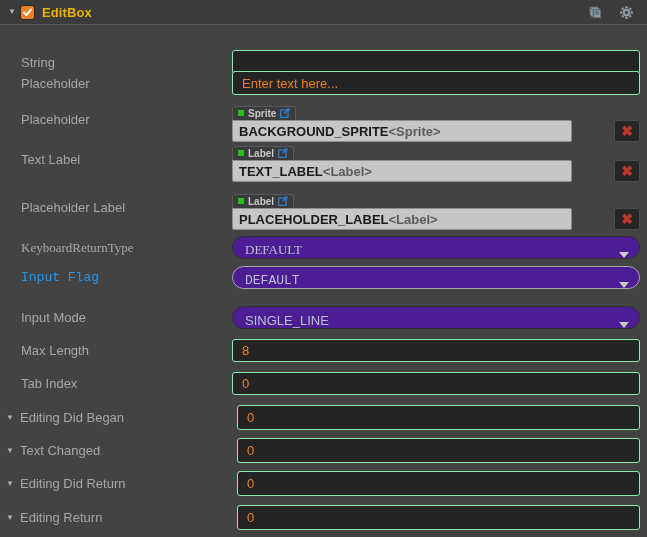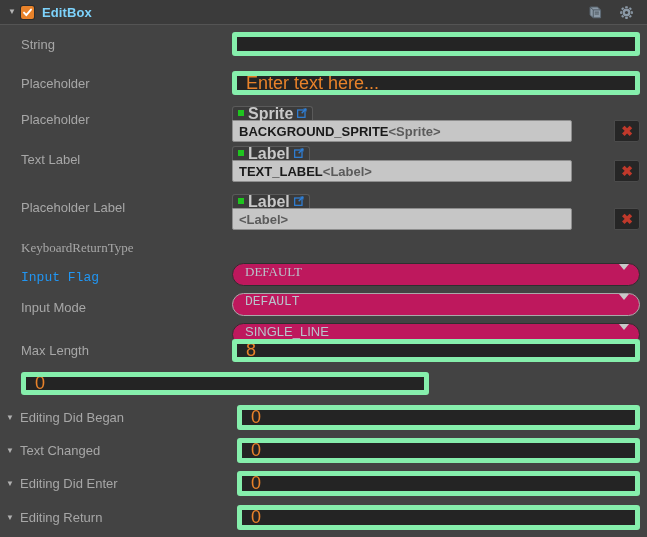--- a/index.html
+++ b/index.html
@@ -54,21 +54,21 @@
   }
   .hdr-check .box {
     width: 13px; height: 13px;
     background: #e8822a;
     border-radius: 2px;
     display: flex;
     align-items: center;
     justify-content: center;
   }
   .hdr-title {
-    color: #7dd3fc;
+    color: #eab308;
     font-size: 13px;
     font-weight: bold;
     letter-spacing: .1px;
   }
   .hdr-icons {
     margin-left: auto;
     display: flex;
     align-items: center;
     gap: 16px;
     padding-right: 13px;
@@ -107,49 +107,48 @@
     position: relative;
     flex: 1 1 auto;
     height: 100%;
   }
 
   
   .inp {
     position: absolute;
     left: 0;
     background: #242424;
-    border: 5px solid #86efac;
+    border: 1px solid #86efac;
     border-radius: 3px;
     box-sizing: border-box;
     display: flex;
     align-items: center;
-    font-size: 18px;
+    font-size: 13px;
     padding-left: 9px;
     color: #d0d0d0;
     overflow: hidden;
     white-space: nowrap;
   }
   .inp.orange { color: #e8822a; }
 
   
   .dd {
     position: absolute;
     left: 0;
     height: 23px;
-    background: #be185d;
+    background: #4c1d95;
     border: 1px solid #2f2f2f;
     border-radius: 12px;
     box-sizing: border-box;
     display: flex;
-    align-items: flex-start;
+    align-items: flex-end;
     padding: 0 10px 0 12px;
     color: #b9c3cb;
     font-size: 13px;
     white-space: nowrap;
-    margin-top: 27px;
   }
   .dd.focused { border-color: #a9a9a9; }
   .dd .arrow {
     margin-left: auto;
     width: 0; height: 0;
     border-left: 5px solid transparent;
     border-right: 5px solid transparent;
     border-top: 6px solid #c8c8c8;
   }
 
@@ -169,21 +168,21 @@
     position: relative;
     z-index: 2;
   }
   .objtab .dot {
     width: 6px; height: 6px;
     background: #1fc41f;
     display: block;
   }
   .objtab .tname {
     color: #c9c9c9;
-    font-size: 16px;
+    font-size: 10px;
     font-weight: bold;
     line-height: 11px;
   }
   .objtab .linkico { display: block; }
   .objbody {
     display: flex;
     align-items: stretch;
     height: 22px;
     box-sizing: border-box;
     gap: 40px;
@@ -268,21 +267,21 @@
             <path d="M3.2 12.8 L2.3 11.9 L3.5 10.4 L5.6 12.5 L4.1 13.7 Z"></path>
             <circle cx="8" cy="8" r="4.2"></circle>
           </g>
           <circle cx="8" cy="8" r="1.7" fill="#3b3b3b"></circle>
         </svg>
       </span>
     </div>
   </div>
 
   <div id="rows-host">
-      <div class="row" style="top: 32px; height: 24px;">
+      <div class="row" style="top: 50px; height: 24px;">
         <div class="label">String</div>
         <div class="field-col">
           <div class="inp" style="left: 21px; width: 408px; height: 24px; top: 0px;"></div>
         </div>
       </div>
       <div class="row" style="top: 71px; height: 24px;">
         <div class="label">Placeholder</div>
         <div class="field-col">
           <div class="inp orange" style="left: 21px; width: 408px; height: 24px; top: 0px;">Enter text here...</div>
         </div>
@@ -337,20 +336,21 @@
           <div class="objwrap" style="left: 21px; width: 408px; top: 0px;"><div class="objtab">
               <span class="dot"></span>
               <span class="tname">Label</span>
               <span class="linkico"><svg width="10" height="10" viewBox="0 0 12 12">
                   <rect x="0.8" y="2.4" width="8.8" height="8.8" fill="none" stroke="#2f7fd6" stroke-width="1.5"></rect>
                   <path d="M5.6 6.4 L11 1" stroke="#2f7fd6" stroke-width="1.6"></path>
                   <path d="M7.4 0.7 L11.4 0.7 L11.4 4.6 Z" fill="#2f7fd6"></path>
                 </svg></span>
             </div><div class="objbody">
               <div class="objvalue">
+                <span class="vname">PLACEHOLDER_LABEL</span>
                 <span class="vtype">&lt;Label&gt;</span>
               </div>
               <div class="objdel">
                 <span class="x">✖</span>
               </div>
             </div></div>
         </div>
       </div>
       <div class="row" style="top: 236px; height: 23px; font-family: Liberation Serif, serif;">
         <div class="label">KeyboardReturnType</div>
@@ -363,36 +363,37 @@
       </div>
       <div class="row" style="top: 266px; height: 23px; font-family: Liberation Mono, monospace;">
         <div class="label accent">Input Flag</div>
         <div class="field-col">
           <div class="dd focused" style="left: 21px; width: 408px; top: 0px;">
             <span>DEFAULT</span>
             <span class="arrow"></span>
           </div>
         </div>
       </div>
-      <div class="row" style="top: 296px; height: 23px;">
+      <div class="row" style="top: 306px; height: 23px;">
         <div class="label">Input Mode</div>
         <div class="field-col">
           <div class="dd" style="left: 21px; width: 408px; top: 0px;">
             <span>SINGLE_LINE</span>
             <span class="arrow"></span>
           </div>
         </div>
       </div>
       <div class="row" style="top: 339px; height: 23px;">
         <div class="label">Max Length</div>
         <div class="field-col">
           <div class="inp orange" style="left: 21px; width: 408px; height: 23px; top: 0px;">8</div>
         </div>
       </div>
       <div class="row" style="top: 372px; height: 23px;">
+        <div class="label">Tab Index</div>
         <div class="field-col">
           <div class="inp orange" style="left: 21px; width: 408px; height: 23px; top: 0px;">0</div>
         </div>
       </div>
       <div class="row" style="top: 405px; height: 25px;">
         <div class="label with-tri">
           <span class="tri">▼</span>
           <span>Editing Did Began</span>
         </div>
         <div class="field-col">
@@ -404,21 +405,21 @@
           <span class="tri">▼</span>
           <span>Text Changed</span>
         </div>
         <div class="field-col">
           <div class="inp orange" style="left: 26px; width: 403px; height: 25px; top: 0px;">0</div>
         </div>
       </div>
       <div class="row" style="top: 471px; height: 25px;">
         <div class="label with-tri">
           <span class="tri">▼</span>
-          <span>Editing Did Enter</span>
+          <span>Editing Did Return</span>
         </div>
         <div class="field-col">
           <div class="inp orange" style="left: 26px; width: 403px; height: 25px; top: 0px;">0</div>
         </div>
       </div>
       <div class="row" style="top: 505px; height: 25px;">
         <div class="label with-tri">
           <span class="tri">▼</span>
           <span>Editing Return</span>
         </div>

